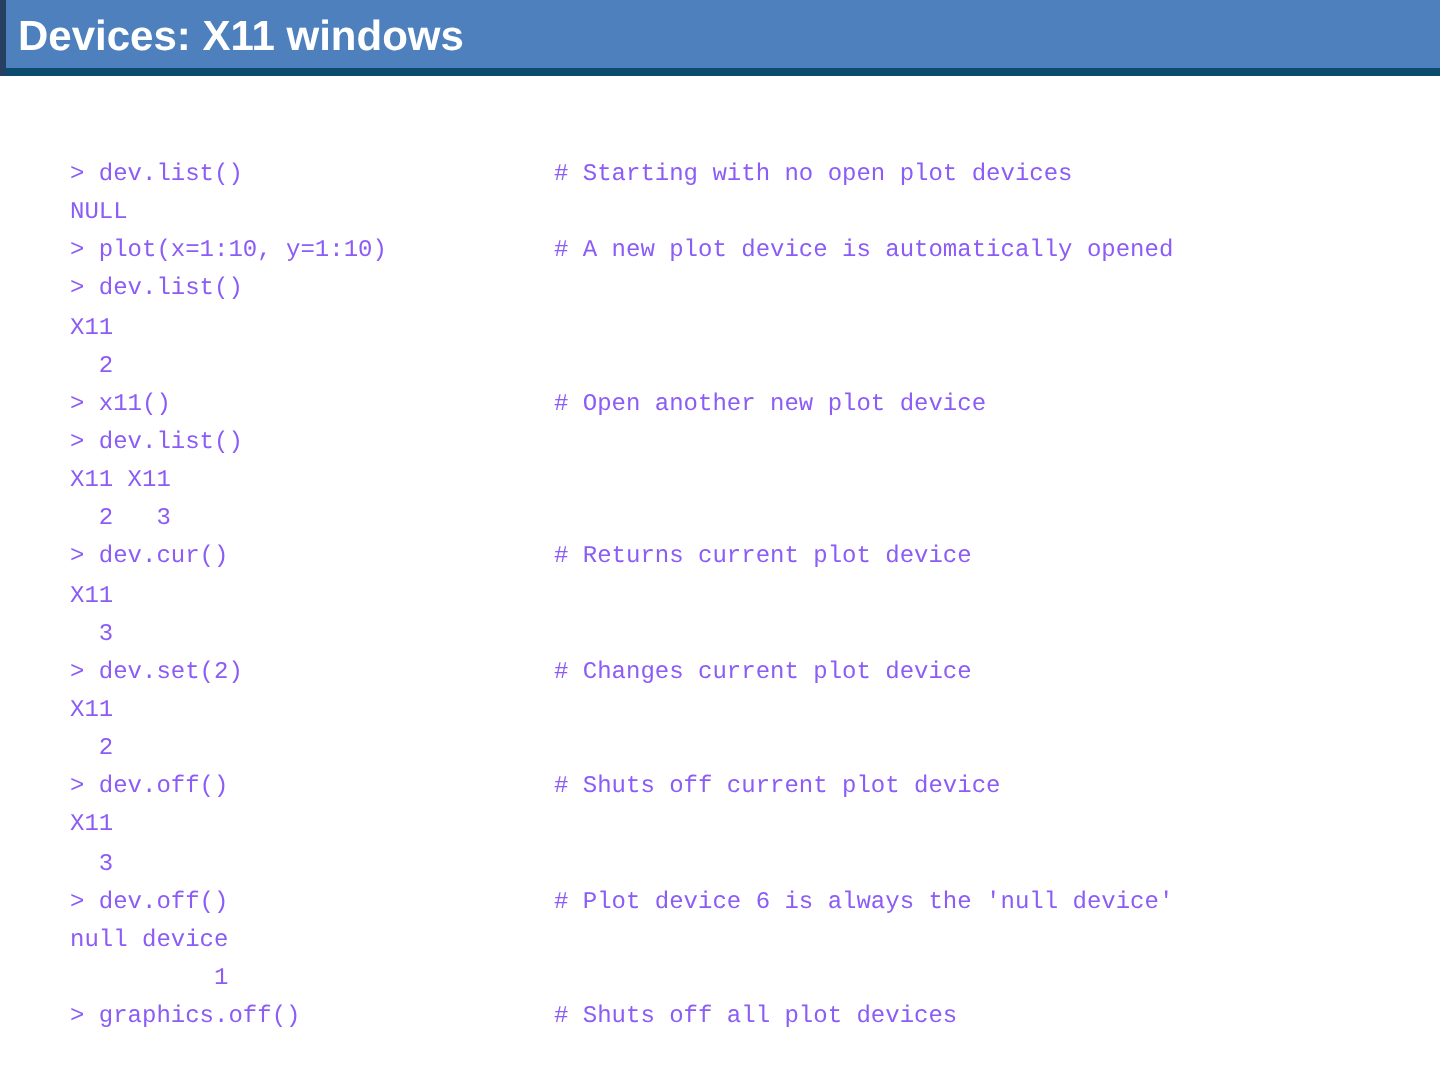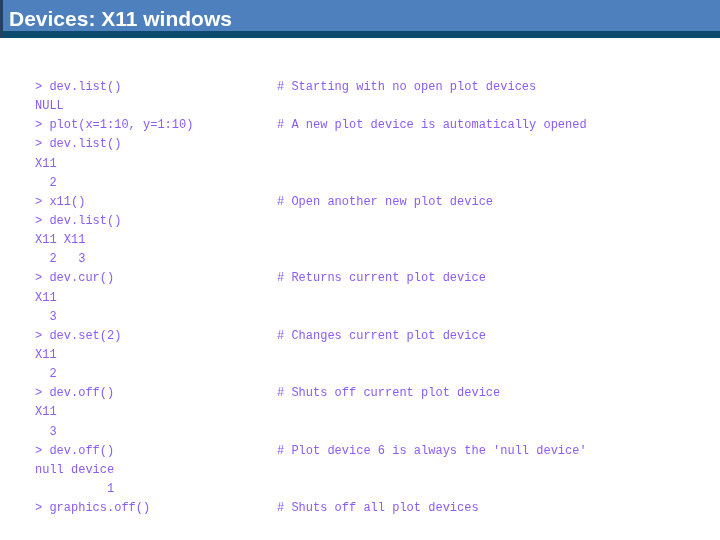--- a/index.html
+++ b/index.html
@@ -8,21 +8,21 @@
     position: relative;
     background: #ffffff;
     font-family: "Liberation Sans", sans-serif;
     overflow: hidden;
   }
   .title-bar {
     position: absolute;
     top: 0; left: 0;
     width: 720px; height: 38px;
     background: var(--header-bg, #4d80bc);
-    border-bottom: 7px solid #0c4a6e;
+    border-bottom: 4px solid #0c4a6e;
   }
   .title-accent {
     position: absolute;
     top: 0; left: 0;
     width: 3px; height: 38px;
     background: var(--header-accent, #254061);
   }
   .page-title {
     position: absolute;
     left: 9px; top: 0;

